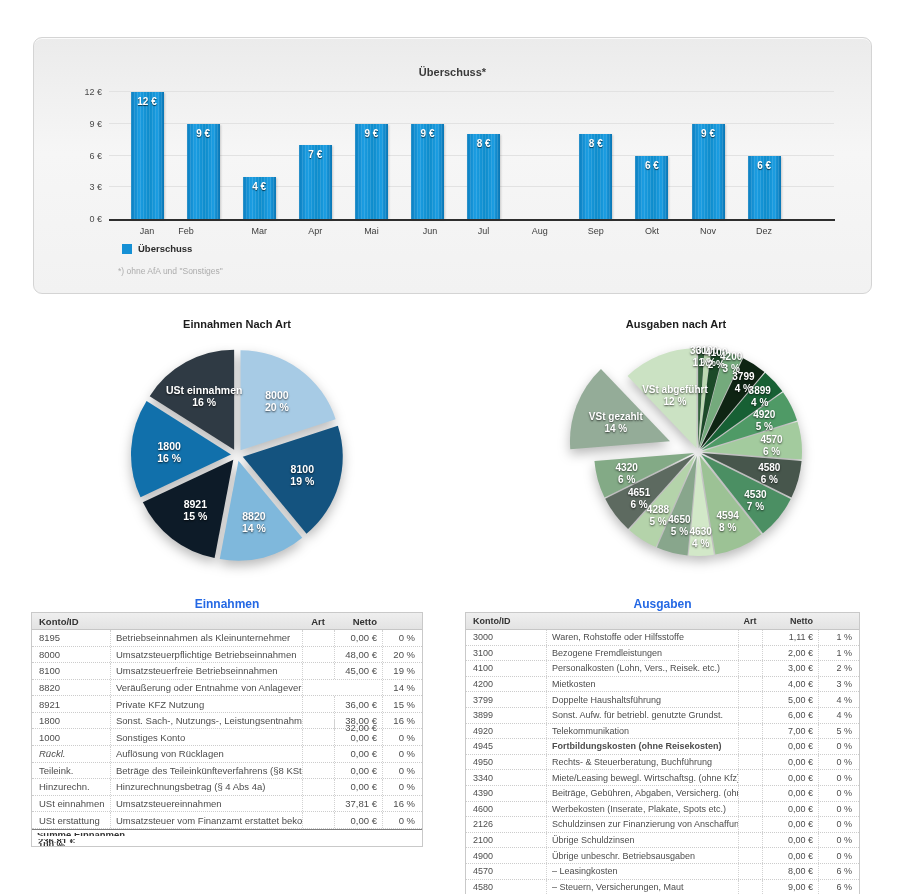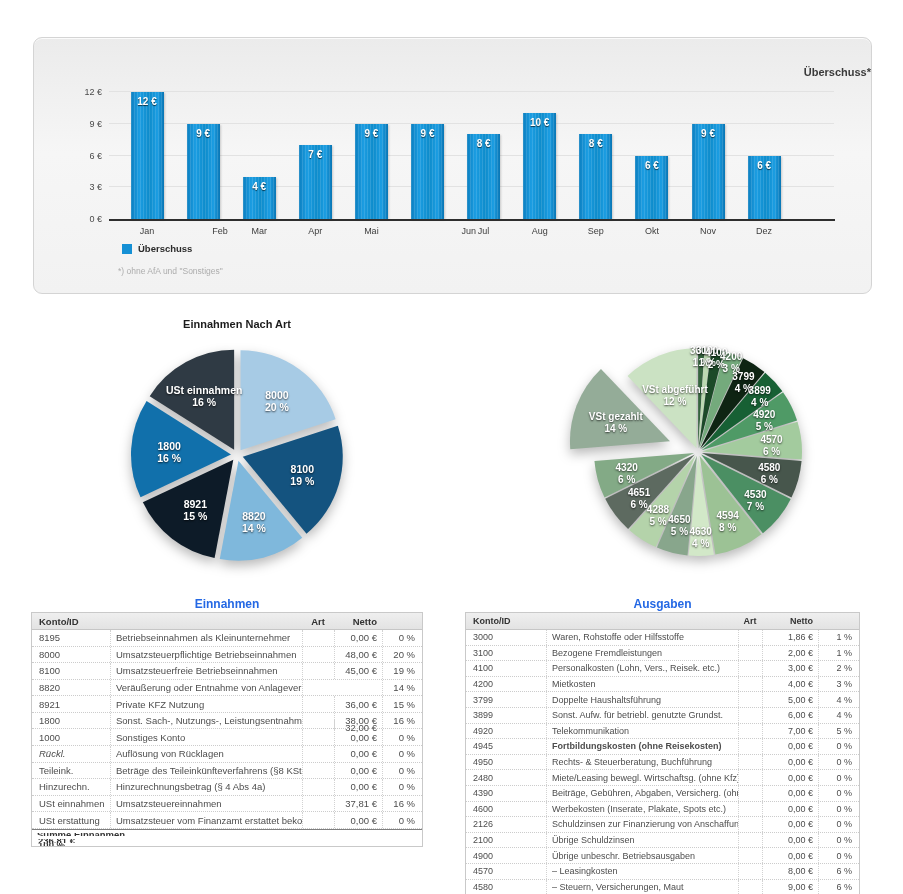--- a/index.html
+++ b/index.html
@@ -10,21 +10,21 @@
   }
   .page{position:relative;width:903px;height:894px;background:#fff;}
 
   
   .panel{
     position:absolute;left:33px;top:37px;width:837px;height:255px;
     border:1px solid #d4d4d4;border-radius:9px;
     background:linear-gradient(180deg,#ebebeb 0%,#f6f6f6 45%,#f2f2f2 100%);
     box-shadow:inset 0 1px 0 rgba(255,255,255,.8);
   }
-  .bc-title{position:absolute;top:28px;left:0;width:837px;text-align:right;
+  .bc-title{position:absolute;top:28px;left:0;width:837px;text-align:center;
     font-size:11px;font-weight:bold;color:#3a3a3a;}
   #bar-plot{position:absolute;left:75px;top:54px;width:725px;height:127px;}
   .gridline{position:absolute;left:0;width:100%;height:1px;background:#e2e2e2;}
   .bar{
     position:absolute;bottom:0;width:33px;
     background:
       repeating-linear-gradient(90deg,rgba(255,255,255,.12) 0 1px,rgba(255,255,255,0) 1px 3px),
       linear-gradient(90deg,#0c7fc0 0%,#1b9de2 25%,#0e8ccb 55%,#1b9de2 80%,#0a76b4 100%);
     box-shadow:1px 1px 2px rgba(0,0,0,.18);
   }
@@ -110,59 +110,57 @@
         </div>
         <div class="bar" style="left: 245.9px; height: 95.25px;">
           <div class="bar-label">9 €</div>
         </div>
         <div class="bar" style="left: 302px; height: 95.25px;">
           <div class="bar-label">9 €</div>
         </div>
         <div class="bar" style="left: 358.1px; height: 84.6667px;">
           <div class="bar-label">8 €</div>
         </div>
-        <div class="bar" style="left: 414.2px; height: 105.833px;">
-          <div class="bar-label">10 €</div>
-        </div>
         <div class="bar" style="left: 470.3px; height: 84.6667px;">
           <div class="bar-label">8 €</div>
         </div>
         <div class="bar" style="left: 526.4px; height: 63.5px;">
           <div class="bar-label">6 €</div>
         </div>
         <div class="bar" style="left: 582.5px; height: 95.25px;">
           <div class="bar-label">9 €</div>
         </div>
         <div class="bar" style="left: 638.6px; height: 63.5px;">
           <div class="bar-label">6 €</div>
         </div>
       </div>
     <div class="axis-line"></div>
     <div id="x-axis">
         <div class="month" style="left: 85px;">Jan</div>
-        <div class="month" style="left: 158px;">Feb</div>
+        <div class="month" style="left: 124px;">Feb</div>
         <div class="month" style="left: 197.2px;">Mar</div>
         <div class="month" style="left: 253.3px;">Apr</div>
         <div class="month" style="left: 309.4px;">Mai</div>
-        <div class="month" style="left: 386px; text-align: right;">Jun</div>
+        <div class="month" style="left: 368px;">Jun</div>
         <div class="month" style="left: 421.6px;">Jul</div>
         <div class="month" style="left: 477.7px;">Aug</div>
         <div class="month" style="left: 533.8px;">Sep</div>
         <div class="month" style="left: 589.9px;">Okt</div>
         <div class="month" style="left: 646px;">Nov</div>
         <div class="month" style="left: 702.1px;">Dez</div>
       </div>
     <div class="legend">
       <span class="legend-swatch" style="background: rgb(21, 144, 213);"></span>
       <span class="legend-label">Überschuss</span>
     </div>
     <div class="footnote">*) ohne AfA und "Sonstiges"</div>
   </div>
 
   <div class="pie-title" id="pie1-title">Einnahmen Nach Art</div>
+  <div class="pie-title" id="pie2-title">Ausgaben nach Art</div>
   <svg id="pie1" class="pie" width="260" height="235">
       <g class="pie-g">
         <path d="M130.52671151375483,112.14589803375031 L130.52671151375483,12.145898033750314 A100,100 0 0 1 225.6323631432702,81.24419859625557 Z" fill="#a7cbe5"></path>
         <path d="M132.76176211406167,118.67394663623537 L227.867413743577,87.77224719874063 A100,100 0 0 1 196.50416108893066,195.72527091381428 Z" fill="#14537f"></path>
         <path d="M128.49213932298912,122.8114989667718 L192.2345382978581,199.8628232443507 A100,100 0 0 1 109.75400786441665,221.04022403964063 Z" fill="#7fb8dc"></path>
         <path d="M123.32255767808213,121.74093007425414 L104.58442621950965,219.96965514712298 A100,100 0 0 1 32.839852431480196,164.31885923076143 Z" fill="#0d1b28"></path>
         <path d="M121.01183962943037,116.62325688282412 L30.52913438282843,159.20118603933142 A100,100 0 0 1 36.579047079228815,63.040577384924525 Z" fill="#1170ab"></path>
         <path d="M124.1094779553897,111.74215991973682 L39.67668540518815,58.15948042183722 A100,100 0 0 1 124.10947795538968,11.742159919736821 Z" fill="#2f3a44"></path>
       </g>
       <text class="pie-label" x="166.96939715588817" y="61.98684438250357"><tspan x="166.96939715588817" dy="-1">8000</tspan><tspan x="166.96939715588817" dy="12">20 %</tspan></text>
@@ -320,21 +318,21 @@
         <div class="t-cell c-code" style="width: 80px;">Konto/ID</div>
         <div class="t-cell c-desc" style="width: 192px;"></div>
         <div class="t-cell c-art" style="width: 24px;">Art</div>
         <div class="t-cell c-netto" style="width: 56px;">Netto</div>
         <div class="t-cell c-pct" style="width: 41px;"></div>
       </div>
       <div class="t-row t-body" style="height: 15.6px;">
         <div class="t-cell c-code" style="width: 80px;">3000</div>
         <div class="t-cell c-desc" style="width: 192px;">Waren, Rohstoffe oder Hilfsstoffe</div>
         <div class="t-cell c-art" style="width: 24px;"></div>
-        <div class="t-cell c-netto" style="width: 56px;">1,86 €</div>
+        <div class="t-cell c-netto" style="width: 56px;">1,11 €</div>
         <div class="t-cell c-pct" style="width: 41px;">1 %</div>
       </div>
       <div class="t-row t-body" style="height: 15.6px;">
         <div class="t-cell c-code" style="width: 80px;">3100</div>
         <div class="t-cell c-desc" style="width: 192px;">Bezogene Fremdleistungen</div>
         <div class="t-cell c-art" style="width: 24px;"></div>
         <div class="t-cell c-netto" style="width: 56px;">2,00 €</div>
         <div class="t-cell c-pct" style="width: 41px;">1 %</div>
       </div>
       <div class="t-row t-body" style="height: 15.6px;">
@@ -380,21 +378,21 @@
         <div class="t-cell c-pct" style="width: 41px;">0 %</div>
       </div>
       <div class="t-row t-body" style="height: 15.6px;">
         <div class="t-cell c-code" style="width: 80px;">4950</div>
         <div class="t-cell c-desc" style="width: 192px;">Rechts- &amp; Steuerberatung, Buchführung</div>
         <div class="t-cell c-art" style="width: 24px;"></div>
         <div class="t-cell c-netto" style="width: 56px;">0,00 €</div>
         <div class="t-cell c-pct" style="width: 41px;">0 %</div>
       </div>
       <div class="t-row t-body" style="height: 15.6px;">
-        <div class="t-cell c-code" style="width: 80px;">2480</div>
+        <div class="t-cell c-code" style="width: 80px;">3340</div>
         <div class="t-cell c-desc" style="width: 192px;">Miete/Leasing bewegl. Wirtschaftsg. (ohne Kfz)</div>
         <div class="t-cell c-art" style="width: 24px;"></div>
         <div class="t-cell c-netto" style="width: 56px;">0,00 €</div>
         <div class="t-cell c-pct" style="width: 41px;">0 %</div>
       </div>
       <div class="t-row t-body" style="height: 15.6px;">
         <div class="t-cell c-code" style="width: 80px;">4390</div>
         <div class="t-cell c-desc" style="width: 192px;">Beiträge, Gebühren, Abgaben, Versicherg. (ohne Gebäude)</div>
         <div class="t-cell c-art" style="width: 24px;"></div>
         <div class="t-cell c-netto" style="width: 56px;">0,00 €</div>

